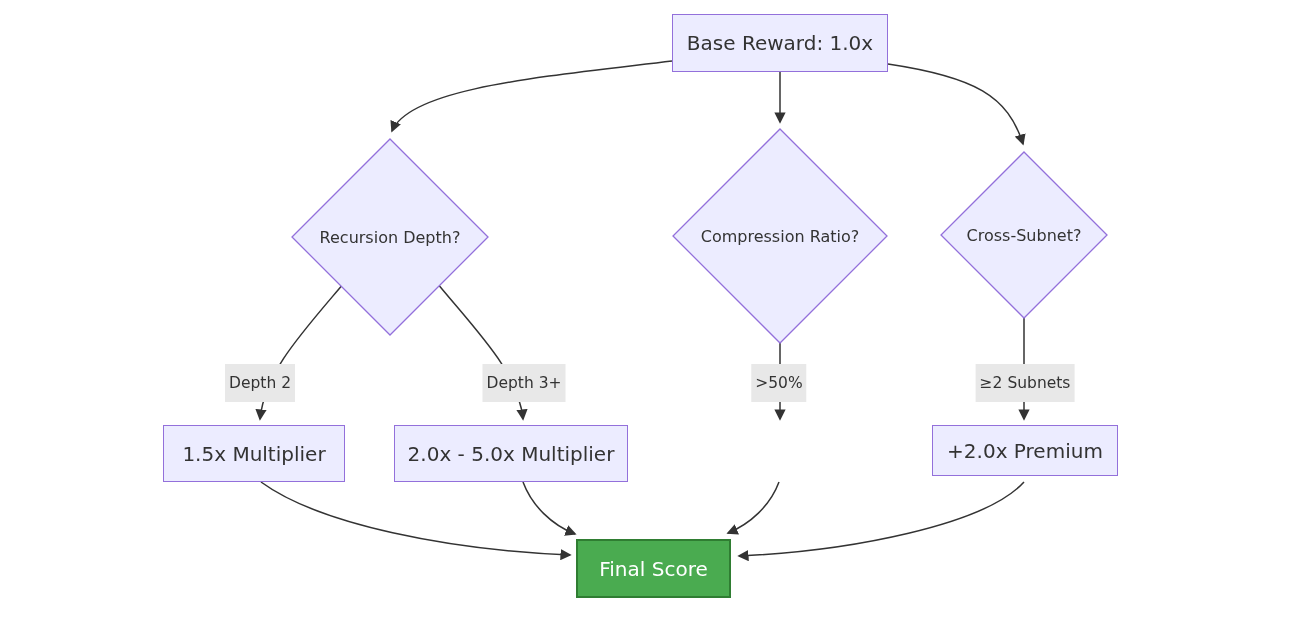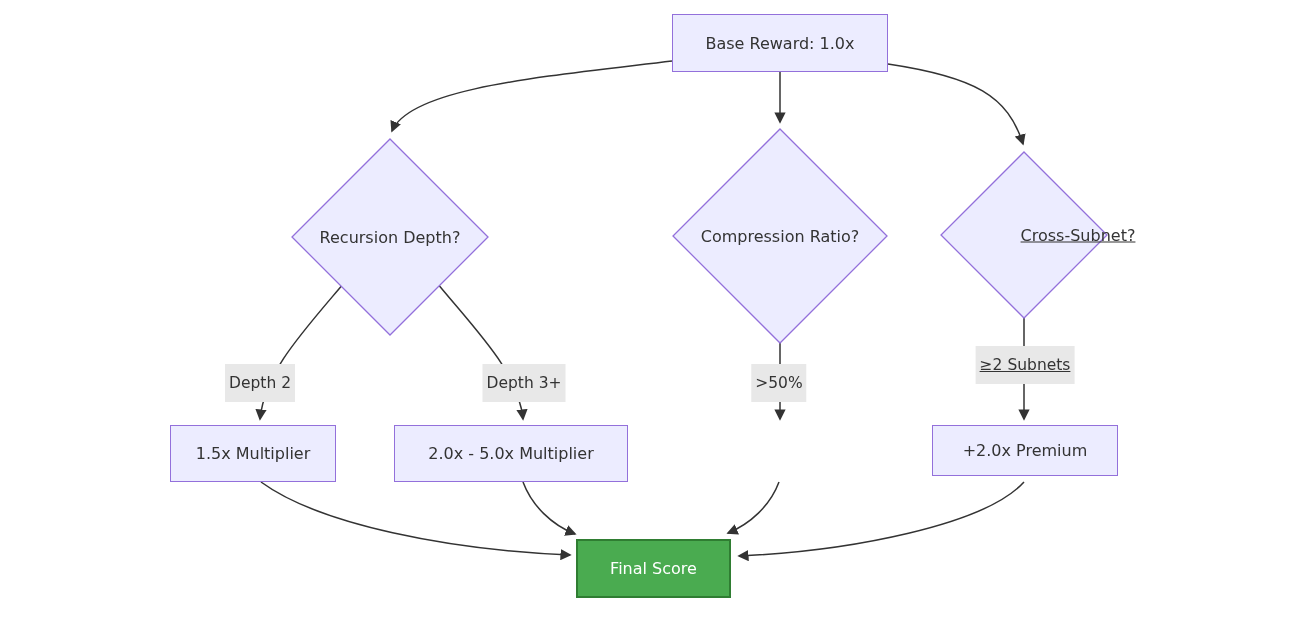--- a/index.html
+++ b/index.html
@@ -32,21 +32,21 @@
     stroke-width: 1.3;
   }
   .node {
     position: absolute;
     box-sizing: border-box;
     background: var(--node-fill, #ECECFF);
     border: 1.3px solid var(--node-border, #9370DB);
     display: flex;
     align-items: center;
     justify-content: center;
-    font-size: 16px;
+    font-size: 20px;
     color: var(--node-text, #333333);
     white-space: nowrap;
   }
   .node.final {
     background: var(--final-fill, #4CAF50);
     border: 2px solid var(--final-border, #388E3C);
     color: var(--final-text, #ffffff);
   }
   .decision-label {
     position: absolute;
@@ -89,31 +89,31 @@
     <path class="edge" d="M 779 482 C 770 506 750 524 728 533" marker-end="url(#arrow)"></path>
     <path class="edge" d="M 1024 482 C 985 525 850 551 739 556" marker-end="url(#arrow)"></path>
 
     <polygon class="decision" points="390,139 488,237 390,335 292,237"></polygon>
     <polygon class="decision" points="780,129 887,236 780,343 673,236"></polygon>
     <polygon class="decision" points="1024,152 1107,235 1024,318 941,235"></polygon>
   </svg>
 
   <div class="node" style="left:672px; top:14px; width:216px; height:58px;">Base Reward: 1.0x</div>
 
-  <div class="node" style="left:170px; top:425px; width:166px; height:57px;">1.5x Multiplier</div>
+  <div class="node" style="left:163px; top:425px; width:182px; height:57px;">1.5x Multiplier</div>
 
   <div class="node" style="left:394px; top:425px; width:234px; height:57px;">2.0x - 5.0x Multiplier</div>
 
 
   <div class="node" style="left:932px; top:425px; width:186px; height:51px;">+2.0x Premium</div>
 
   <div class="node final" style="left:576px; top:539px; width:155px; height:59px;">Final Score</div>
 
   <div class="decision-label" style="left:390px; top:237px;">Recursion Depth?</div>
   <div class="decision-label" style="left:780px; top:236px;">Compression Ratio?</div>
-  <div class="decision-label" style="left:1078px; top:235px;text-decoration:underline;">Cross-Subnet?</div>
+  <div class="decision-label" style="left:1024px; top:235px;">Cross-Subnet?</div>
 
   <div class="edge-label" style="left:260px; top:383px;">Depth 2</div>
   <div class="edge-label" style="left:524px; top:383px;">Depth 3+</div>
   <div class="edge-label" style="left:779px; top:383px;">&gt;50%</div>
-  <div class="edge-label" style="left:1025px; top:365px;text-decoration:underline;">≥2 Subnets</div>
+  <div class="edge-label" style="left:1025px; top:383px;">≥2 Subnets</div>
 
 </div>
 
 </body></html>

